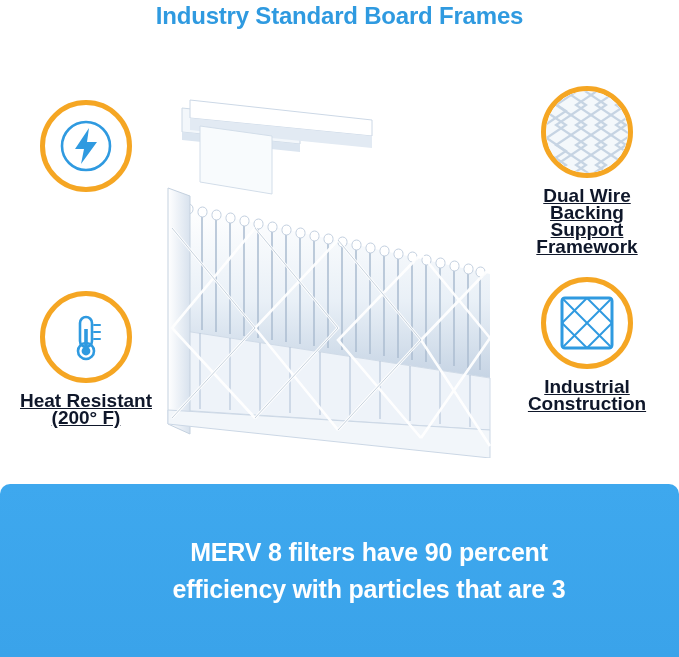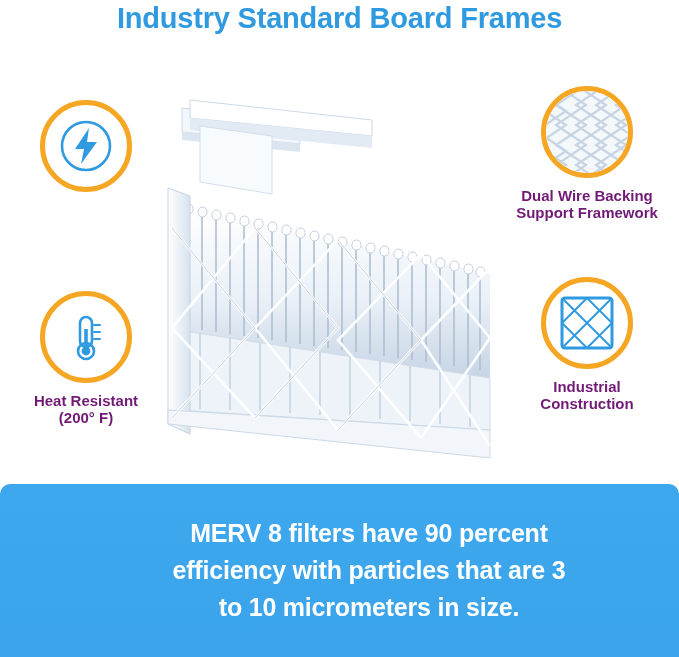--- a/index.html
+++ b/index.html
@@ -21,21 +21,21 @@
     background: #ffffff;
   }
 
   
   .title {
     position: absolute;
     top: 2px;
     left: 0;
     width: 679px;
     text-align: center;
-    font-size: 29px;
+    font-size: 24px;
     font-weight: bold;
     color: #2f9ae0;
     letter-spacing: -0.2px;
   }
 
   
   .feature {
     position: absolute;
     width: 160px;
     text-align: center;
@@ -53,24 +53,25 @@
   }
   .badge .inner {
     position: absolute;
     inset: 0;
     display: flex;
     align-items: center;
     justify-content: center;
   }
   .feature-label {
     margin-top: 9px;
-    font-size: 15px;
+    font-size: 19px;
     font-weight: bold;
-    color: #701a75;
+    color: #0f172a;
     line-height: 17px;
+    text-decoration: underline;
   }
 
   .f-electro { left: 6px;  top: 100px; }
   .f-heat    { left: 6px;  top: 291px; }
   .f-wire    { left: 507px; top: 86px; }
   .f-indus   { left: 507px; top: 277px; }
 
   
   .filter-art {
     position: absolute;
@@ -312,17 +313,16 @@
     </div>
     <div class="feature-label">
       Industrial<br>Construction
     </div>
   </div>
 
   <div class="banner">
     <div class="banner-text">
       <span>MERV 8 filters have 90 percent</span><br>
       <span>efficiency with particles that are 3</span><br>
-      <span>to 10 micrometers in size.</span>
     </div>
   </div>
 
 </div>
 
 </body></html>

